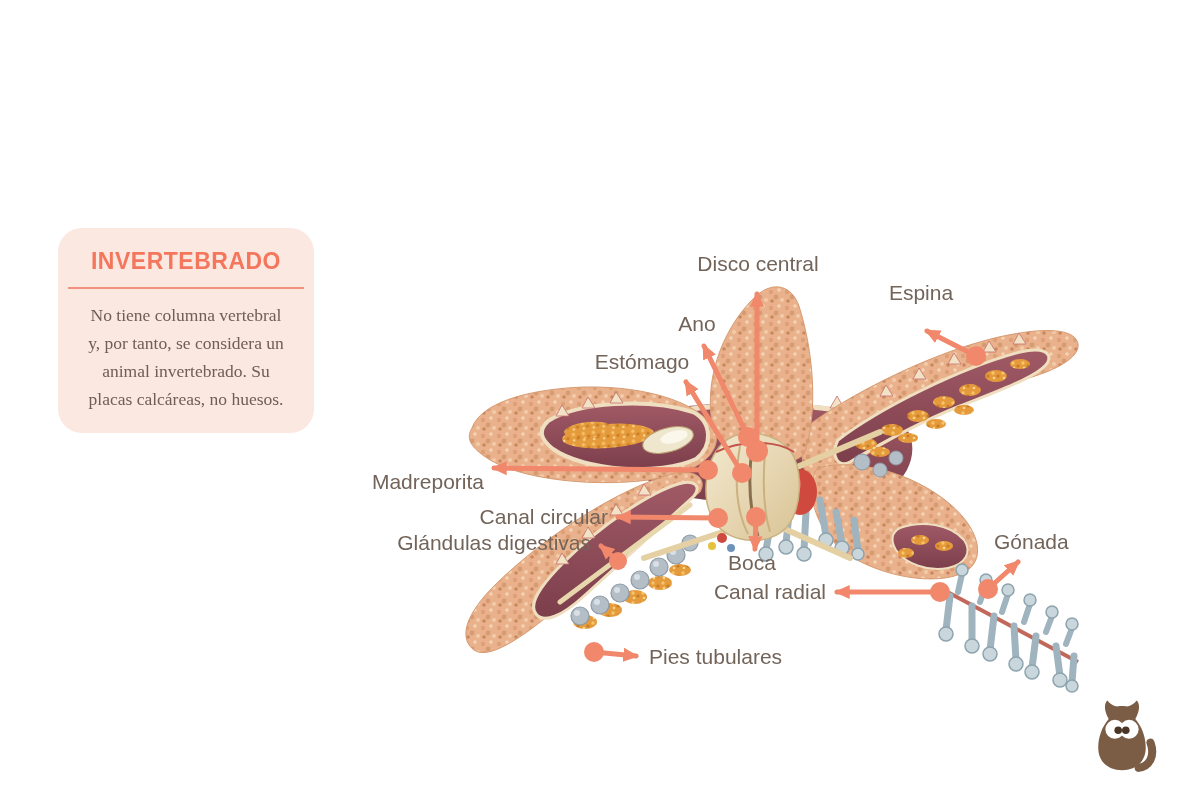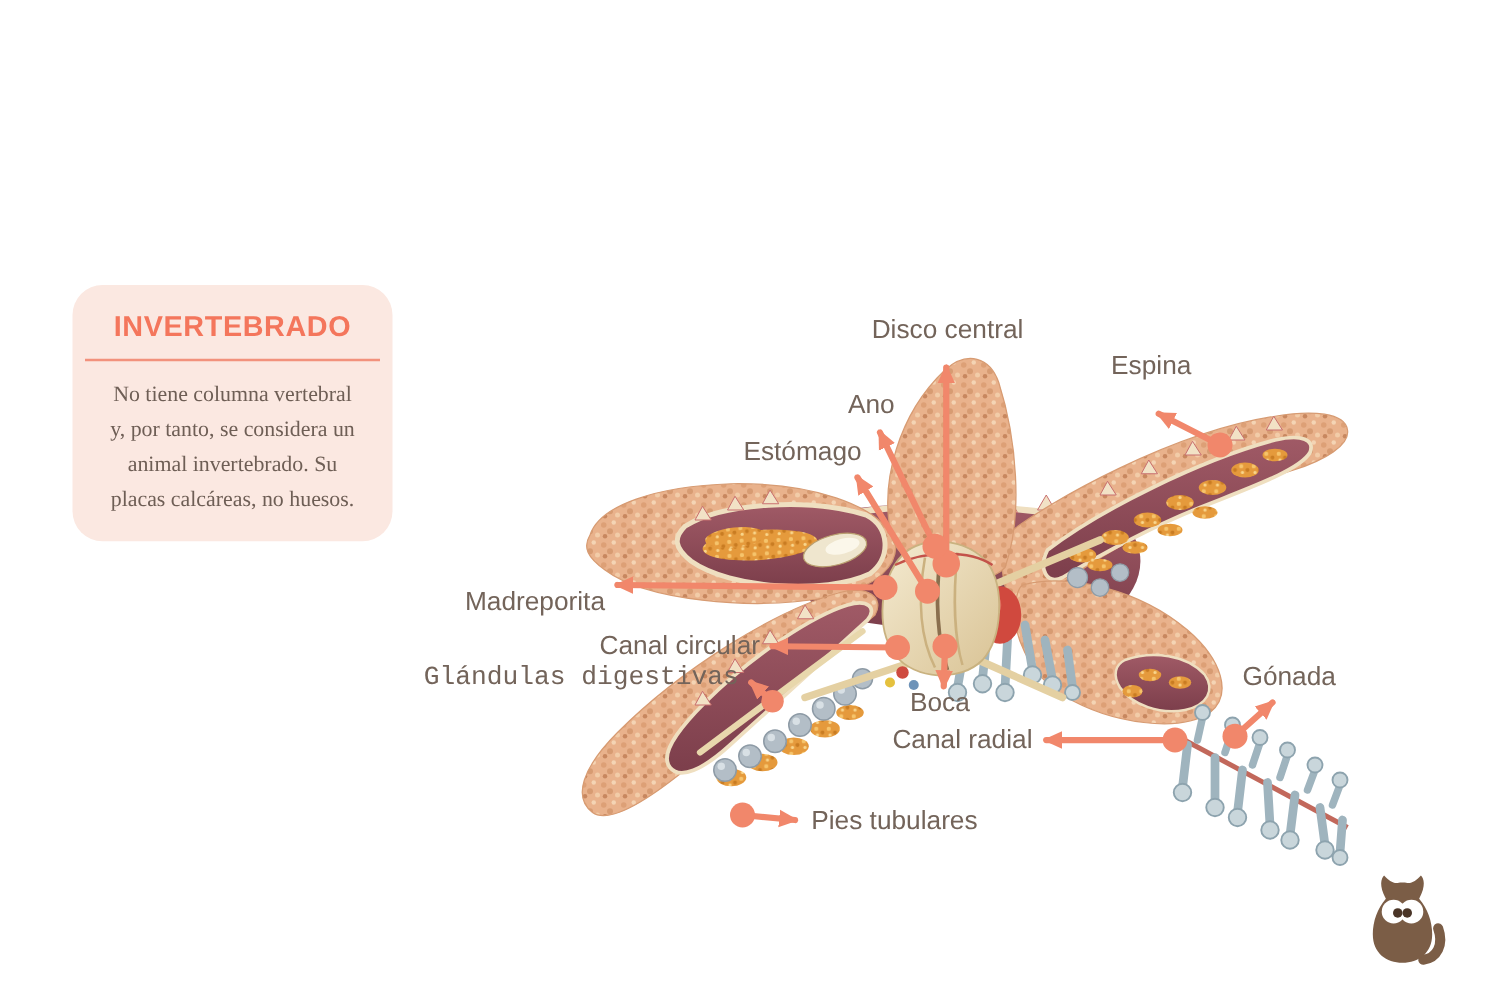--- a/index.html
+++ b/index.html
@@ -19,21 +19,21 @@
   .card-text{margin:12px 0 0;text-align:center;font-size:17.5px;line-height:28px;color:#6e5e55;}
   .card-text span{display:block;white-space:nowrap;font-family:Liberation Serif, serif;}
   
   .lbl{position:absolute;font-size:21px;color:#73645a;white-space:nowrap;}
   .lbl-disco{left:758px;top:252px;transform:translateX(-50%);}
   .lbl-ano{left:697px;top:312px;transform:translateX(-50%);}
   .lbl-estomago{left:642px;top:350px;transform:translateX(-50%);}
   .lbl-espina{left:921px;top:281px;transform:translateX(-50%);}
   .lbl-madreporita{right:716px;top:454px;margin-top:16px;}
   .lbl-canal-circular{right:592px;top:505px;}
-  .lbl-glandulas{right:609px;top:531px;font-family:Liberation Mono, monospace;}
+  .lbl-glandulas{right:609px;top:531px;}
   .lbl-boca{left:728px;top:551px;text-align:right;}
   .lbl-canal-radial{right:374px;top:580px;}
   .lbl-gonada{left:994px;top:530px;}
   .lbl-pies{left:649px;top:645px;}
   .art{position:absolute;left:0;top:0;width:1200px;height:800px;}
   .logo{position:absolute;left:1084px;top:696px;width:76px;height:80px;}
 </style>
 </head>
 <body>
 

